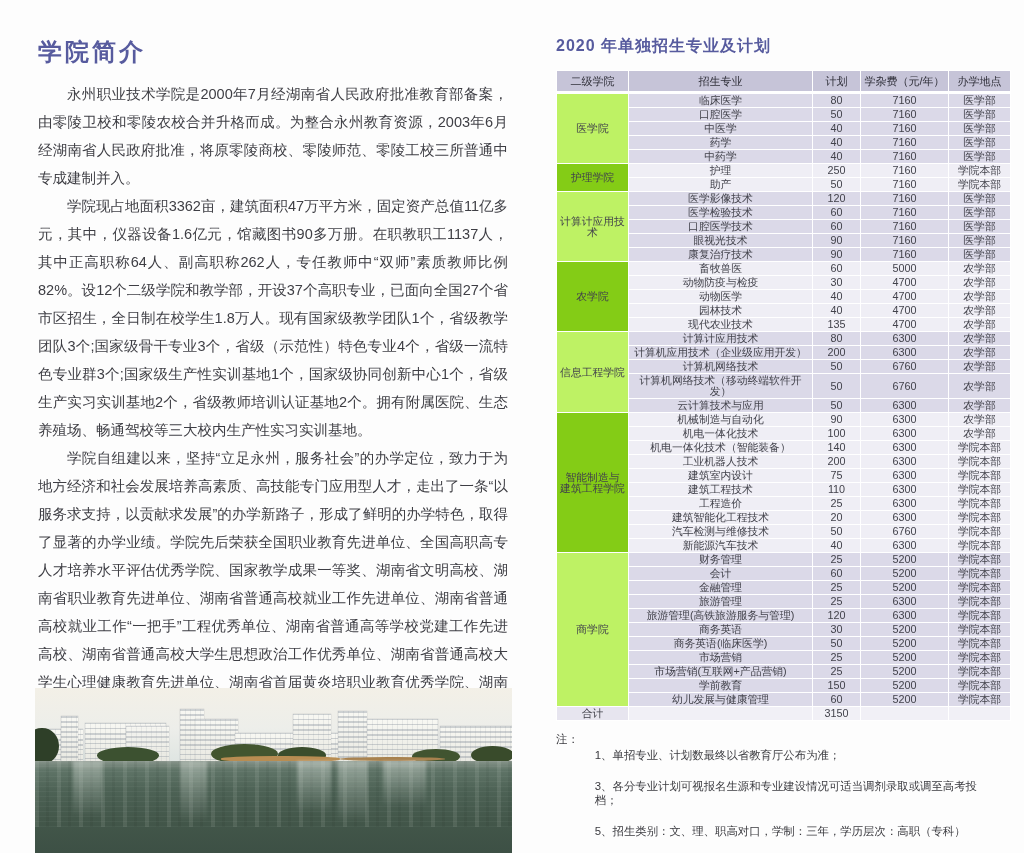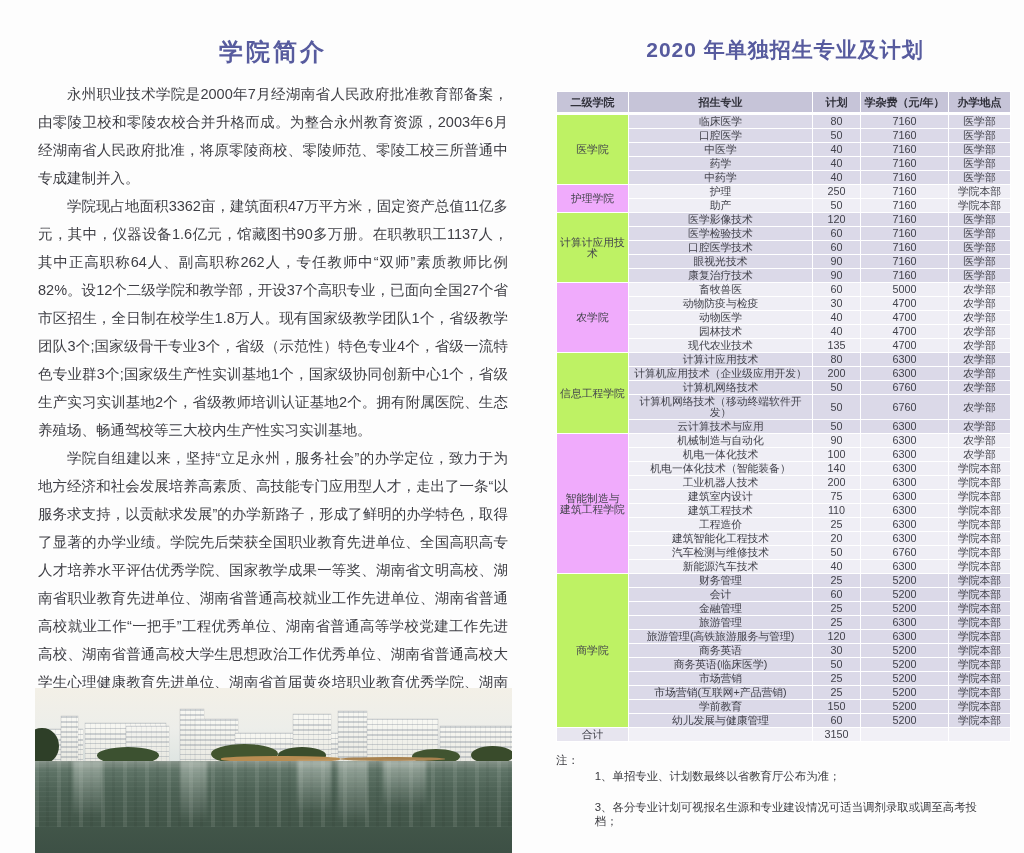--- a/index.html
+++ b/index.html
@@ -4,21 +4,21 @@
 <style>
   html,body{margin:0;padding:0;}
   body{
     width:1024px;height:853px;position:relative;overflow:hidden;
     background:#fdfdfd;
     font-family:"Liberation Sans","DejaVu Sans",sans-serif;
   }
   
   .left-col{position:absolute;left:38px;top:36px;width:470px;}
   .col-title{
-    text-align:center;font-size:24px;font-weight:bold;color:#575b9e;
+    font-size:24px;font-weight:bold;color:#575b9e;
     letter-spacing:3px;margin:0 0 12px 0;
   }
   .intro p{
     margin:0;font-size:14.5px;line-height:28px;color:#3e3e44;
     text-align:justify;text-indent:2em;font-weight:500;
   }
   
   .photo{
     position:absolute;left:35px;top:688px;width:477px;height:165px;
     overflow:hidden;background:#e8ebe7;
@@ -37,35 +37,35 @@
     background:linear-gradient(180deg,#87948a 0%,#5f7467 10%,#4d6255 32%,#43574a 62%,#3d5045 100%);}
   .water::after{content:"";position:absolute;left:0;top:0;width:100%;height:72%;
     background:
       repeating-linear-gradient(90deg,rgba(228,233,226,.13) 0 4px,transparent 4px 11px,rgba(15,25,18,.07) 11px 14px,transparent 14px 22px),
       repeating-linear-gradient(180deg,rgba(255,255,255,.05) 0 1px,transparent 1px 5px);
     opacity:.8;}
   .refl{position:absolute;filter:blur(1.5px);
     background:linear-gradient(180deg,rgba(236,241,235,.38),rgba(236,241,235,0));}
   
   .right-col{position:absolute;left:556px;top:36px;width:458px;}
-  .right-col .col-title{font-size:21px;letter-spacing:1px;margin-bottom:27px;}
+  .right-col .col-title{font-size:16px;letter-spacing:1px;margin-bottom:13px;}
   table.plan{border-collapse:collapse;table-layout:fixed;width:454px;}
   table.plan th{
-    background:#c6c4d8;color:#30303a;font-size:11px;font-weight:bold;
+    background:#c6c4d8;color:#30303a;font-size:11px;font-weight:normal;
     padding:4px 1px;border:1.5px solid #fff;border-bottom:3px solid #fff;line-height:12px;
   }
   table.plan td{
     font-size:10.8px;line-height:11px;padding:1px 2px;text-align:center;
     color:#42424b;border:1.5px solid #fff;
   }
   table.plan td.college{white-space:pre-line;}
   tr.band-a td{background:#dbd9e8;}
   tr.band-a td.college{background:#bef264;}
   tr.band-b td{background:#efeef5;}
-  tr.band-b td.college{background:#f0abfc;}
+  tr.band-b td.college{background:#84cc16;}
   tfoot td{background:#f1f0f6;margin-top:22px;}
   tfoot td.college{background:#e7e5ef;}
   .notes{display:flex;margin-top:11px;font-size:11.4px;line-height:14.6px;color:#3a3a3f;}
   .notes-label{flex:0 0 auto;font-weight:500;}
   .notes-items div{margin:16px;}
 </style>
 </head>
 <body>
 
 <div class="left-col">
@@ -403,15 +403,16 @@
         <td></td>
       </tr>
     </tfoot>
   </table>
 
   <div class="notes">
     <div class="notes-label">注：</div>
     <div class="notes-items">
       <div>1、单招专业、计划数最终以省教育厅公布为准；</div>
       <div>3、各分专业计划可视报名生源和专业建设情况可适当调剂录取或调至高考投档；</div>
+      <div>5、招生类别：文、理、职高对口，学制：三年，学历层次：高职（专科）</div>
     </div>
   </div>
 </div>
 
 </body></html>

